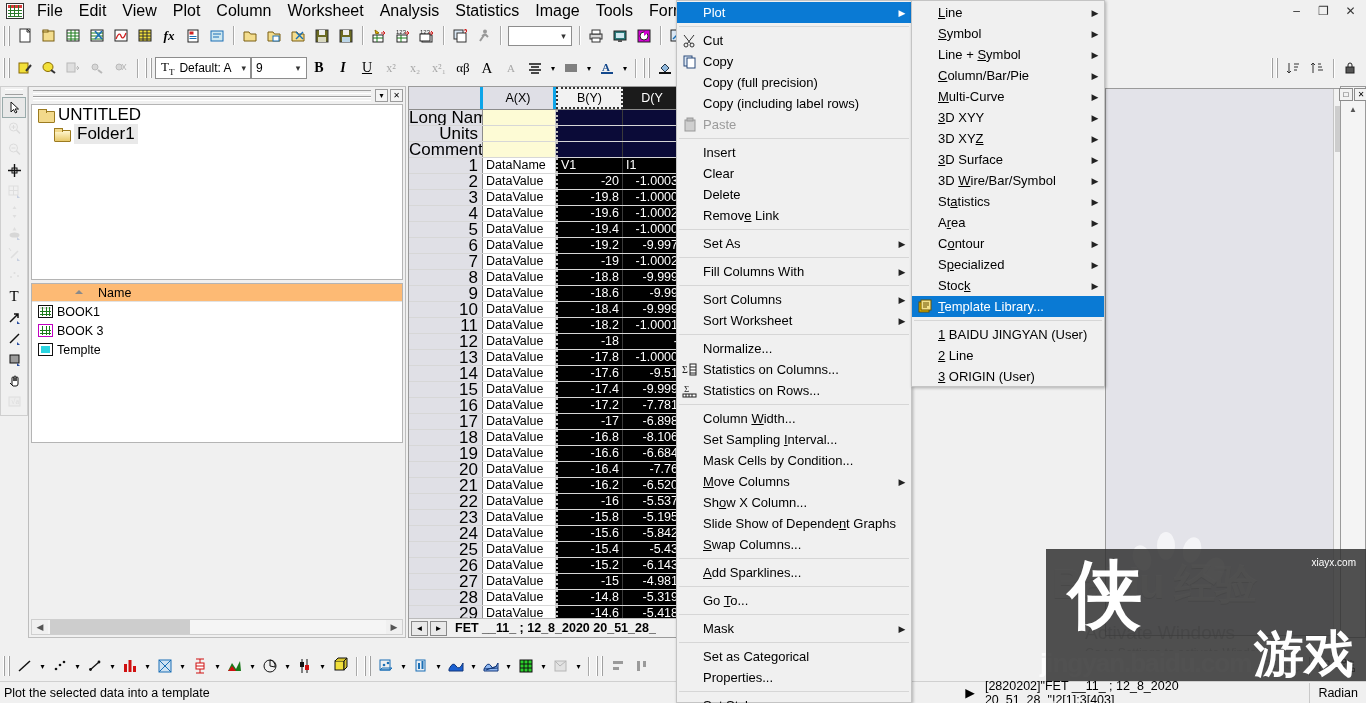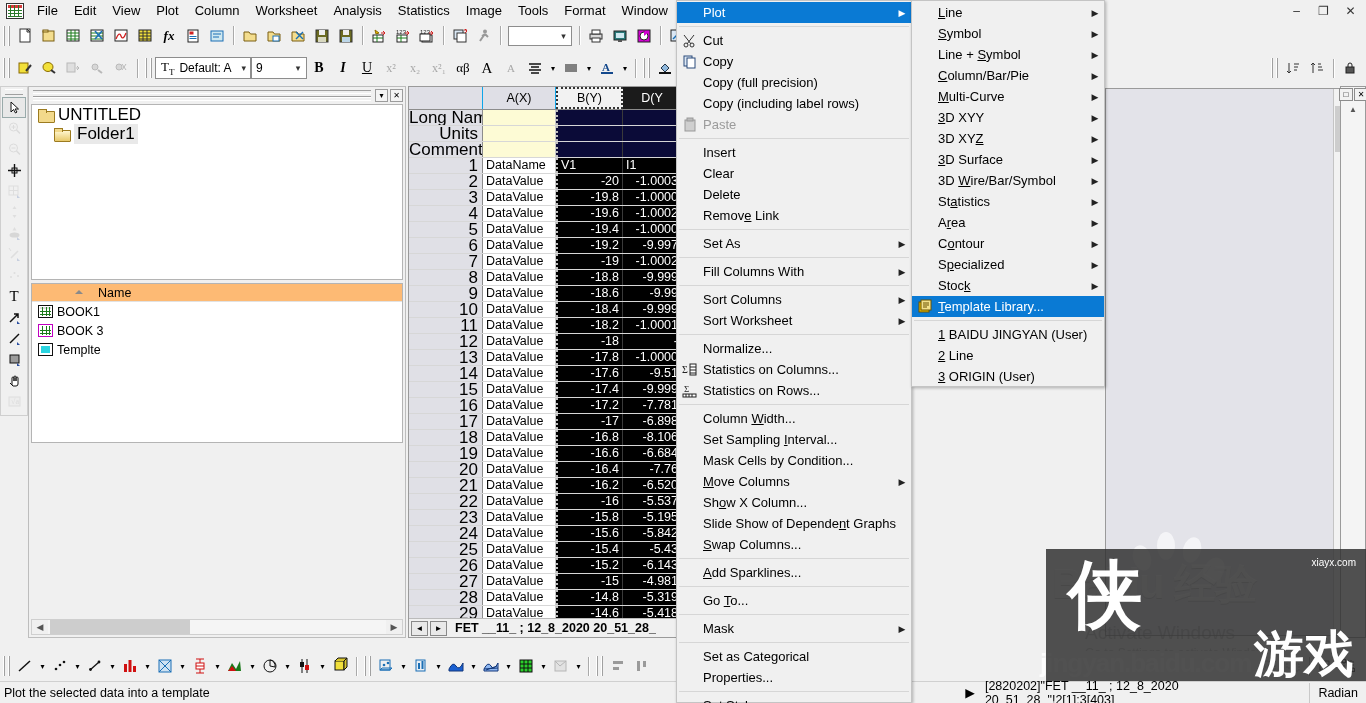--- a/index.html
+++ b/index.html
@@ -29,21 +29,21 @@
   }
   .app-logo::before {
     content: ""; position: absolute; left: 1px; top: 1px; right: 1px; bottom: 1px;
     background:
       linear-gradient(to right, transparent 2px, #2a7a2a 2px, #2a7a2a 3px, transparent 3px,
         transparent 6px, #2a7a2a 6px, #2a7a2a 7px, transparent 7px,
         transparent 10px, #2a7a2a 10px, #2a7a2a 11px, transparent 11px),
       linear-gradient(to bottom, #d43a3a 0 3px, #ffffff 3px 5px, #2a7a2a 5px 6px, #ffffff 6px 8px, #2a7a2a 8px 9px, #ffffff 9px 11px, #2a7a2a 11px 12px, #ffffff 12px 100%);
   }
   .menubar .mi {
-    padding: 3px 8px; font-size: 13px; line-height: 15px; cursor: default;
+    padding: 3px 8px; font-size: 16px; line-height: 15px; cursor: default;
     white-space: nowrap;
   }
 
   
   .toolbar-row {
     position: absolute; left: 0; width: 1366px;
     background: #f0f0f0; display: flex; align-items: center;
   }
   .tb1 { top: 22px; height: 27px; }
   .tb2 { top: 53px; height: 30px; }
@@ -159,21 +159,21 @@
   
   .wsheet {
     position: absolute; left: 408px; top: 86px; width: 275px; height: 552px;
     background: #fff; border: 1px solid #9a9a9a; overflow: hidden;
   }
   .ws-head {
     display: flex; height: 23px; background: #e0e0e6; border-bottom: 1px solid #8c8c8c;
   }
   .colhdr {
     display:flex;align-items:center;justify-content:center;
-    font-size:12.5px; border-right:1px solid #0ea5e9; background:#dfdfe6;
+    font-size:12.5px; border-right:3px solid #0ea5e9; background:#dfdfe6;
   }
   .colhdr.sel { background:#f2f2f2; border:2px dotted #333; }
   .colhdr.dark { background:#1b1b1b; color:#fff; border:none; }
   .ws-body { position: relative; }
   .wrow { display: flex; height: 16px; border-bottom: 1px solid #d7d7d7; }
   .c-rowlabel {
     width: 74px; flex: none; background: #e0e0e6; border-right: 1px solid #8c8c8c;
     text-align: right; padding-right: 4px; font-size: 17px; line-height: 15px;
     overflow: hidden; white-space: nowrap;
   }

